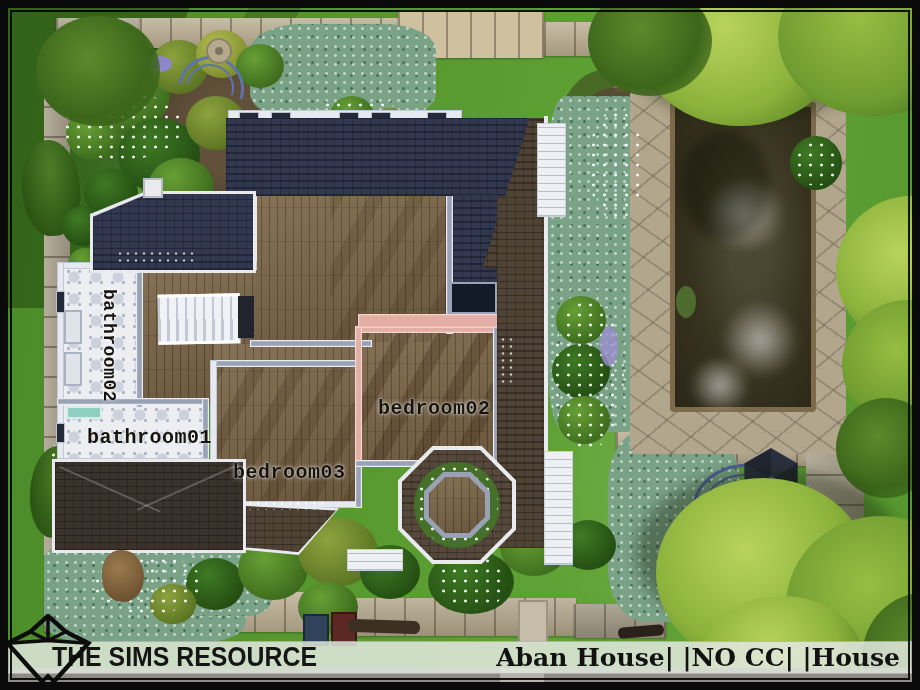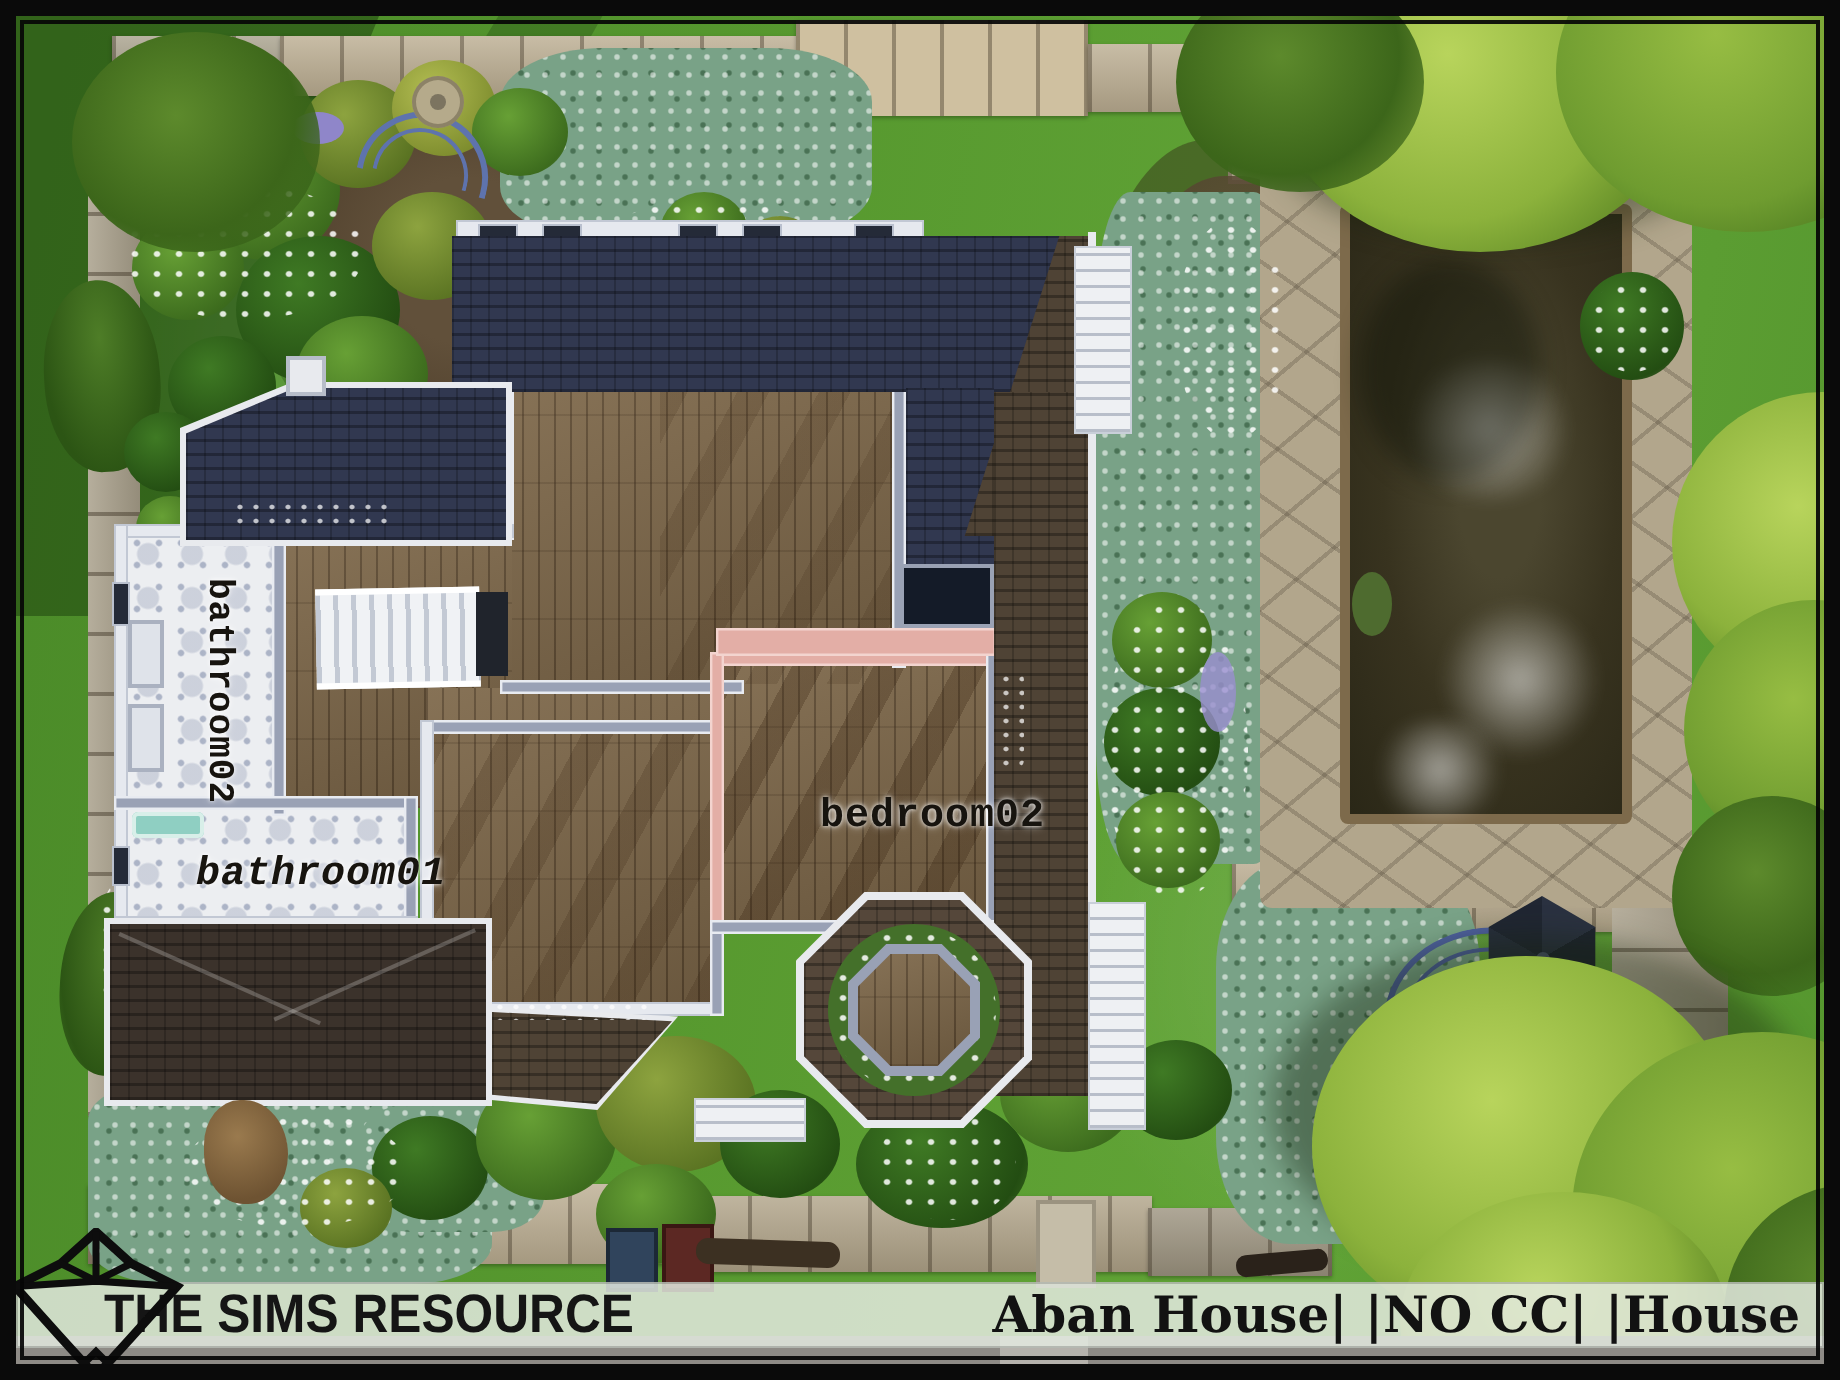--- a/index.html
+++ b/index.html
@@ -238,22 +238,23 @@
 
   <div class="ab" style="left:450px;top:282px;width:47px;height:32px;background:#141b28;box-shadow:inset 0 0 0 2px #9aa2b4;"></div>
   <div class="ab green" style="left:116px;top:250px;width:78px;height:15px;"></div>
   <div class="ab green" style="left:499px;top:336px;width:13px;height:48px;"></div>
   <div class="ab" style="left:143px;top:178px;width:20px;height:20px;background:#e8eaee;box-shadow:inset 0 0 0 2px #b7bdc9;"></div>
 
   <div class="ab slat" style="left:538px;top:124px;width:27px;height:92px;"></div>
   <div class="ab slat" style="left:545px;top:452px;width:27px;height:112px;"></div>
   <div class="ab slat" style="left:348px;top:550px;width:54px;height:20px;"></div>
 
-  <div class="ab rlabel" style="left:378px;top:397px;margin-left:32px;">bedroom02</div>
-  <div class="ab rlabel" style="left:98px;top:426px;font-style:italic;">bathroom01</div>
+  <div class="ab rlabel" style="left:378px;top:397px;">bedroom02</div>
+  <div class="ab rlabel" style="left:233px;top:461px;">bedroom03</div>
+  <div class="ab rlabel" style="left:87px;top:426px;">bathroom01</div>
   <div class="ab rlabel" style="left:119px;top:289px;font-size:18px;transform:rotate(90deg);transform-origin:0 0;">bathroom02</div>
 
   <div class="ab arc" style="left:178px;top:56px;width:60px;height:60px;clip-path:inset(0 0 46% 0);transform:rotate(14deg);"></div>
   <div class="ab arc" style="left:186px;top:64px;width:44px;height:44px;clip-path:inset(0 0 46% 0);transform:rotate(14deg);border-width:2px;"></div>
   <div class="ab" style="left:206px;top:38px;width:26px;height:26px;border-radius:50%;background:#b5aa8b;box-shadow:inset 0 0 0 2px rgba(80,70,50,.4);"></div>
   <div class="ab" style="left:215px;top:47px;width:8px;height:8px;border-radius:50%;background:#7c7460;"></div>
   <div class="ab arc" style="left:692px;top:464px;width:96px;height:80px;clip-path:inset(0 0 42% 0);transform:rotate(-10deg);border-color:#4d5f9c;"></div>
   <div class="ab arc" style="left:702px;top:474px;width:76px;height:62px;clip-path:inset(0 0 42% 0);transform:rotate(-10deg);border-width:2px;border-color:#4d5f9c;"></div>
   <div class="ab" style="left:740px;top:448px;width:62px;height:62px;clip-path:polygon(50% 0,93% 25%,93% 75%,50% 100%,7% 75%,7% 25%);background:conic-gradient(#2a3140 0 60deg,#1e242f 0 120deg,#2a3140 0 180deg,#1c212b 0 240deg,#272e3c 0 300deg,#202632 0 360deg);"></div>
   <div class="ab" style="left:768px;top:476px;width:7px;height:7px;border-radius:50%;background:#4a5268;"></div>

